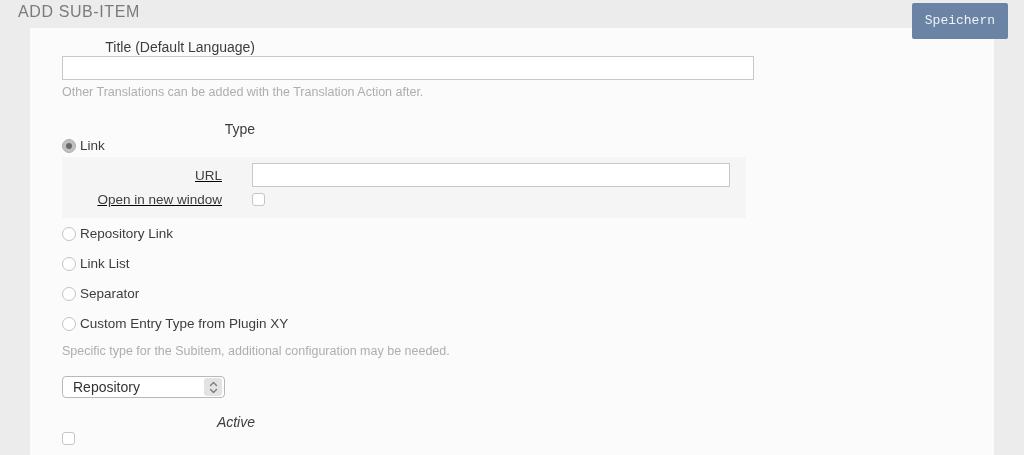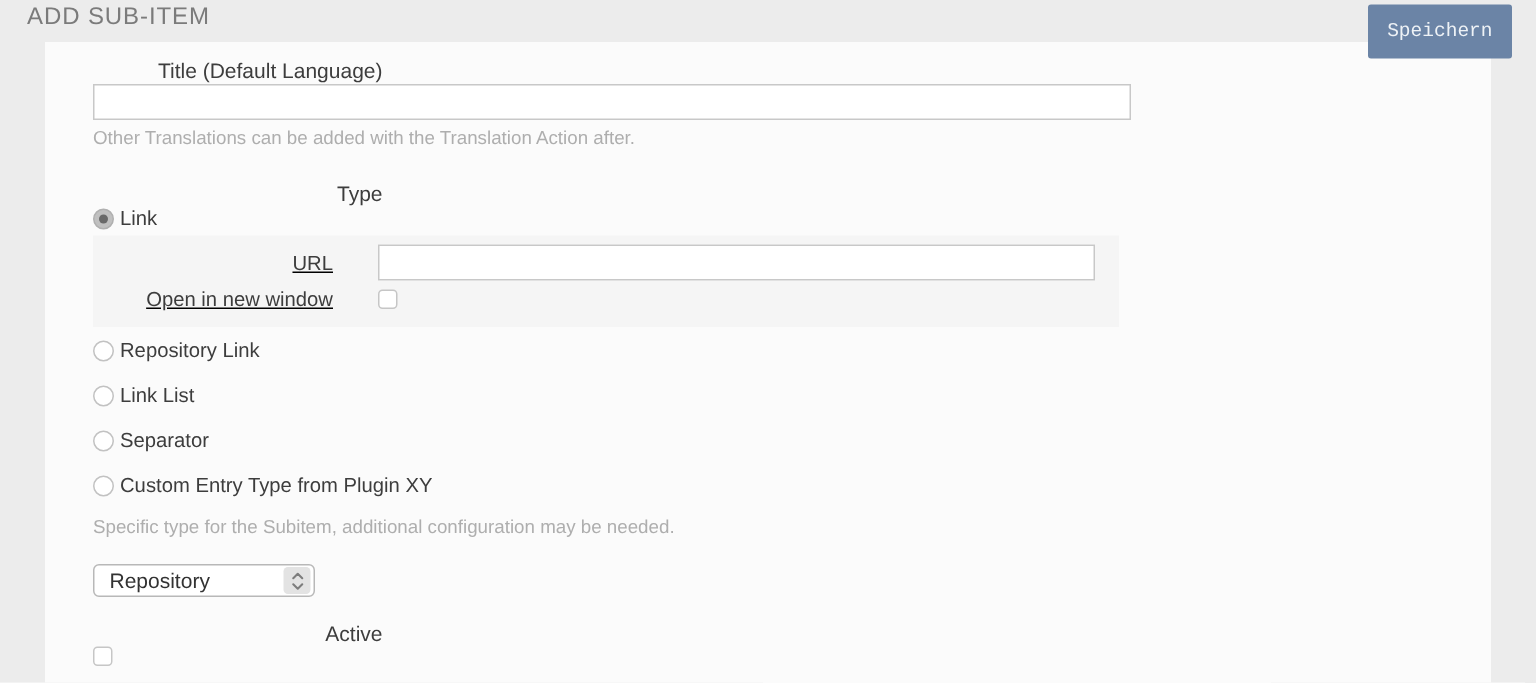--- a/index.html
+++ b/index.html
@@ -74,32 +74,32 @@
   .checkbox {
     width: 13px; height: 13px; border: 1px solid #c6c6c6; border-radius: 3px;
     background: #fff; display: inline-block; cursor: pointer;
   }
   .radio-row.r-first { margin-top: 8px; }
   .radio-row + .radio-row { margin-top: 15px; }
   .help-type { margin-top: 13px; }
   .row-mm { margin-top: 18px; }
   .row-mm .flabel { padding-top: 3px; }
   .select {
-    width: 148px; height: 22px; background: #fff;
+    width: 163px; height: 22px; background: #fff;
     border: 1px solid #b8b8b8; border-radius: 4px;
     display: flex; align-items: center; justify-content: space-between;
     padding: 0 2px 0 10px; cursor: pointer;
   }
   .select-value { font-size: 14px; color: #333; }
   .select-arrows {
     width: 18px; height: 18px; border-radius: 3px; background: #e3e3e3;
     display: flex; align-items: center; justify-content: center;
   }
   .row-active { margin-top: 15px; }
-  .row-active .flabel { padding-top: 1px; }
+  .row-active .flabel { padding-top: 1px; font-style: italic; }
   .help-active { margin-top: 8px; }
   .footer { display: flex; justify-content: flex-end; padding: 2px 28px 0 0; }
 </style>
 </head>
 <body>
 
 <div class="header">
   <h1 class="page-title">ADD SUB-ITEM</h1>
   <button class="save-btn">Speichern</button>
 </div>

